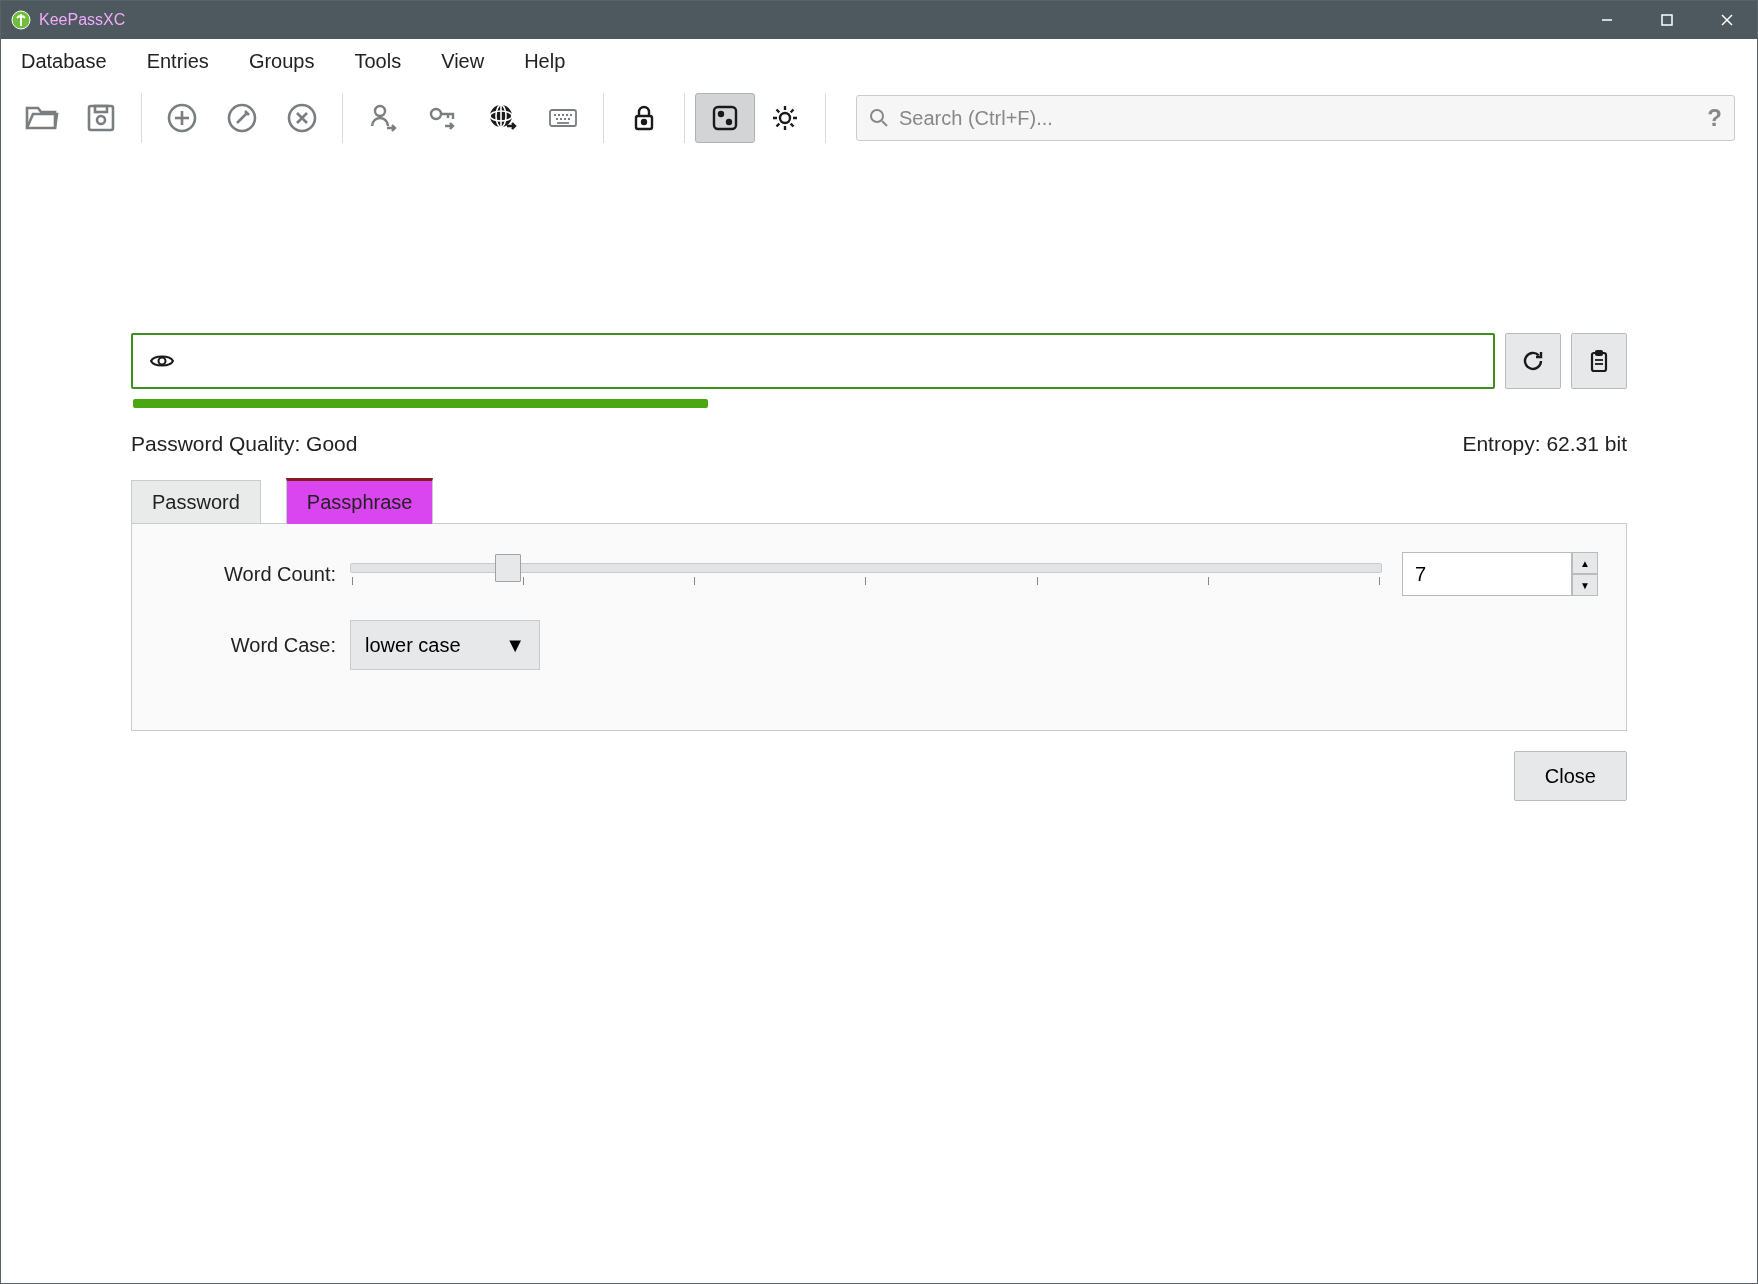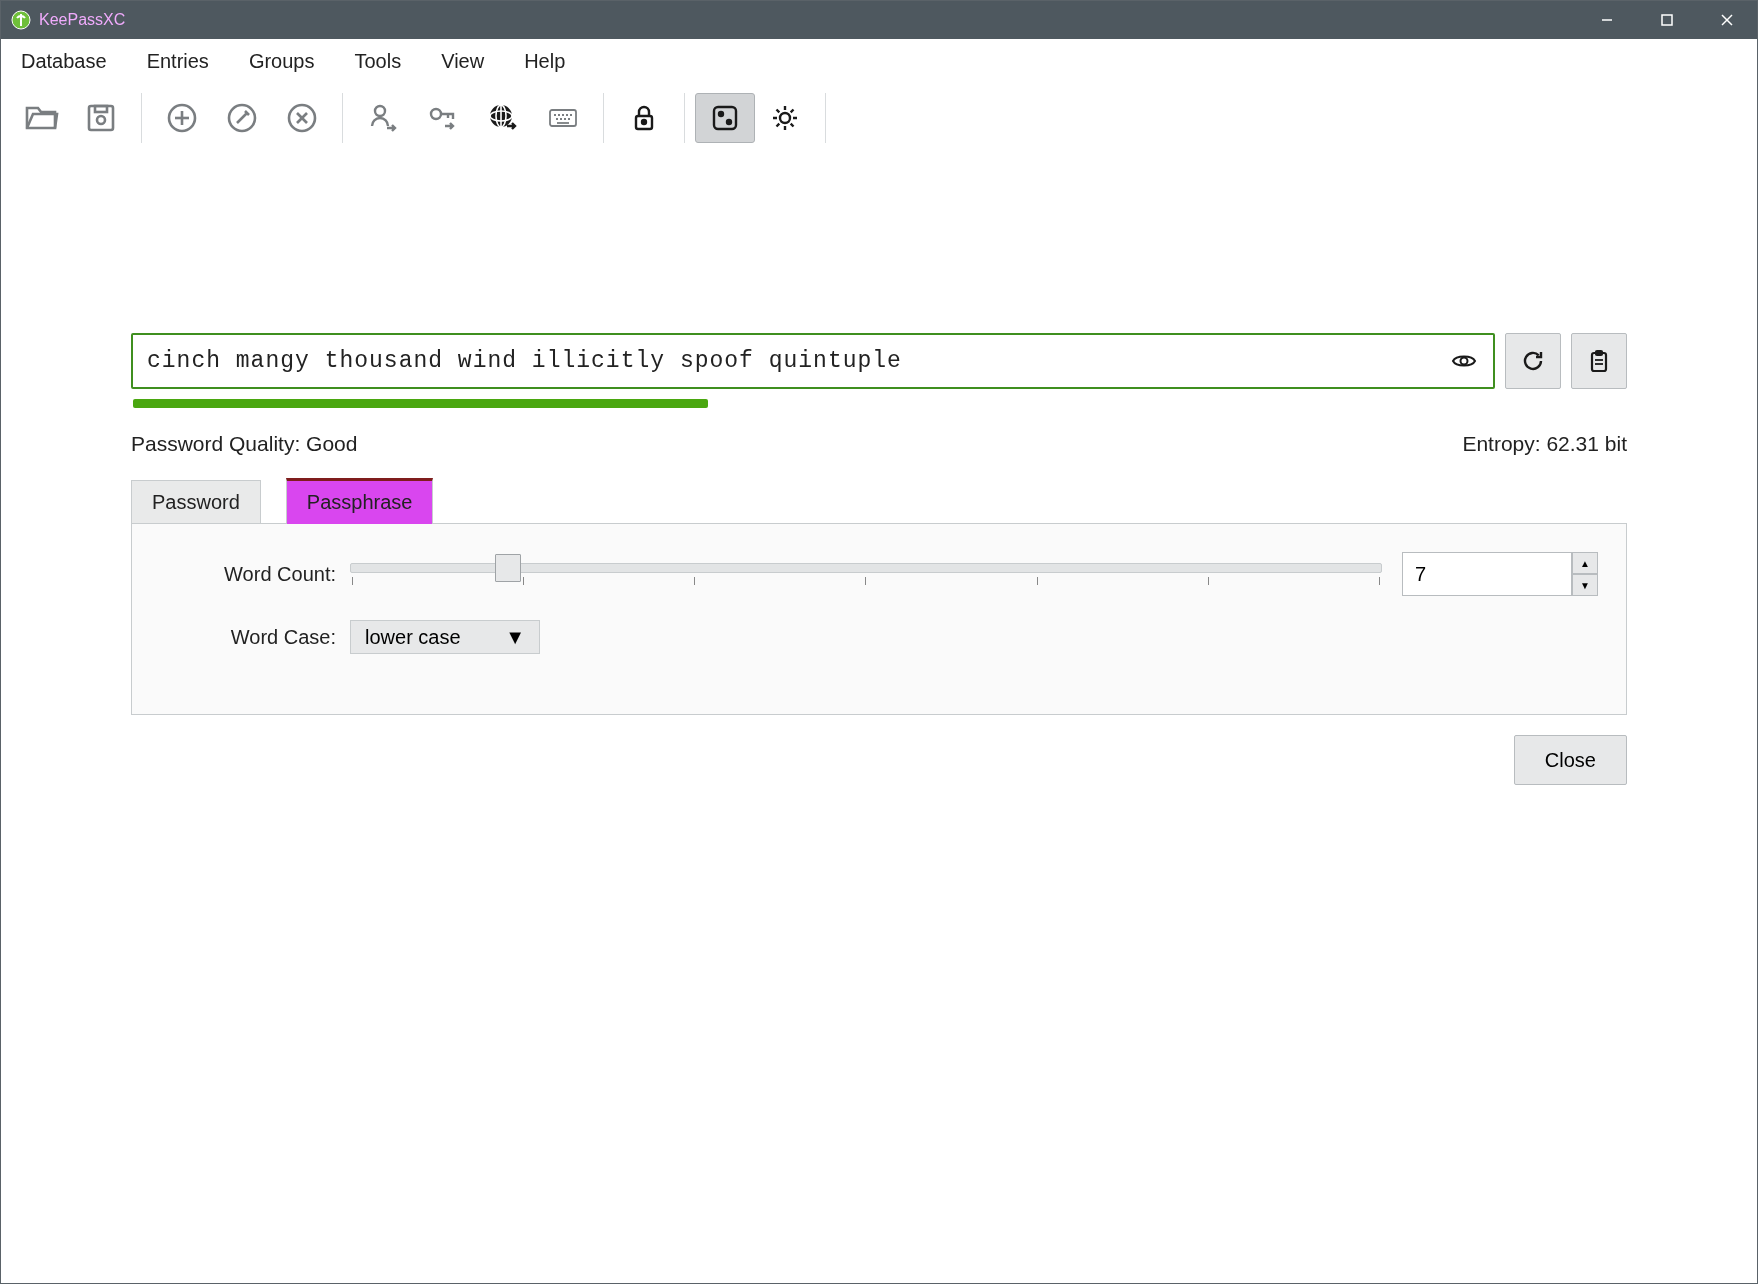--- a/index.html
+++ b/index.html
@@ -43,21 +43,21 @@
   .slider-wrap { flex: 1; position: relative; height: 40px; display: flex; flex-direction: column; justify-content: center; margin-right: 20px; }
   .slider-track { height: 10px; background: #e2e4e5; border: 1px solid #c8ccce; border-radius: 2px; position: relative; }
   .slider-thumb { width: 26px; height: 28px; background: #e7e8e9; border: 1px solid #9fa3a6; position: absolute; top: -10px; left: 14%; border-radius: 1px; }
   .slider-ticks { display: flex; justify-content: space-between; margin-top: 4px; padding: 0 2px; }
   .slider-ticks span { width: 1px; height: 8px; background: #888; }
   .spin-wrap { display: flex; }
   .spin-input { width: 170px; height: 44px; border: 1px solid #b8bcbf; background: #fff; font-size: 20px; padding: 0 12px; outline: none; }
   .spin-btns { display: flex; flex-direction: column; }
   .spin-btn { width: 26px; height: 22px; border: 1px solid #b8bcbf; background: #e7e8e9; display: flex; align-items: center; justify-content: center; font-size: 10px; }
   .text-input { flex: 1; height: 48px; border: 1px solid #c8ccce; background: #fff; padding: 0 12px; font-size: 20px; outline: none; }
-  .select-wrap { height: 34px; width: 190px; background: #e7e8e9; border: 1px solid #c8ccce; display: flex; align-items: center; padding: 0 14px; justify-content: space-between; font-size: 20px; }
+  .select-wrap { height: 50px; width: 190px; background: #e7e8e9; border: 1px solid #c8ccce; display: flex; align-items: center; padding: 0 14px; justify-content: space-between; font-size: 20px; }
   .button-row { display: flex; justify-content: flex-end; margin-top: 20px; }
   .btn { height: 50px; padding: 0 30px; background: #e7e8e9; border: 1px solid #b8bcbf; font-size: 20px; display: flex; align-items: center; border-radius: 2px; }
   .icon-gray { stroke: #7a7e81; fill: none; }
   .icon-black { stroke: #1a1a1a; fill: none; }
 </style>
 </head>
 <body>
 
 <div class="window">
 
@@ -197,27 +197,36 @@
           </svg>
       </div>
       <div class="tb-btn">
         <svg class="tb-icon-sm icon-black" viewBox="0 0 32 32" stroke-width="2.4">
             <circle cx="16" cy="16" r="5"></circle>
             <path d="M16 4 L16 8 M16 24 L16 28 M4 16 L8 16 M24 16 L28 16 M7.5 7.5 L10.3 10.3 M21.7 21.7 L24.5 24.5 M24.5 7.5 L21.7 10.3 M10.3 21.7 L7.5 24.5"></path>
           </svg>
       </div>
     </div>
     <div class="tb-sep"></div>
+    <div class="search-wrap">
+      <div class="search-box">
+        <svg width="20" height="20" viewBox="0 0 20 20">
+            <circle cx="8" cy="8" r="6" stroke="#888" stroke-width="2" fill="none"></circle>
+            <line x1="13" y1="13" x2="18" y2="18" stroke="#888" stroke-width="2"></line>
+          </svg>
+        <input class="search-input" style="margin-left: 10px;" placeholder="Search (Ctrl+F)...">
+        <span class="help-q">?</span>
+      </div>
+    </div>
   </div>
 
   <div class="content">
 
     <div class="pass-row">
       <div class="pass-field">
-        <span class="pass-text">cinch mangy thousand wind illicitly spoof quintuple</span>
         <span class="eye-btn">
           <svg width="28" height="28" viewBox="0 0 28 28">
               <path d="M3 14 C6 8 22 8 25 14 C22 20 6 20 3 14 Z" stroke="#1a1a1a" stroke-width="2" fill="none"></path>
               <circle cx="14" cy="14" r="3.5" stroke="#1a1a1a" stroke-width="2" fill="none"></circle>
             </svg>
         </span>
       </div>
       <div class="small-btn">
         <svg width="26" height="26" viewBox="0 0 26 26">
             <path d="M21 13 A8 8 0 1 1 18.7 7.3" stroke="#1a1a1a" stroke-width="2.4" fill="none"></path>

